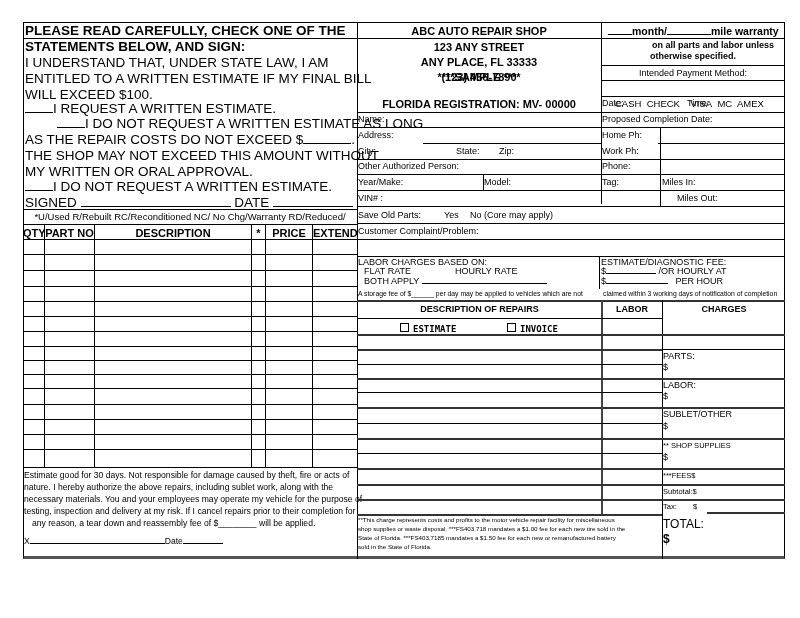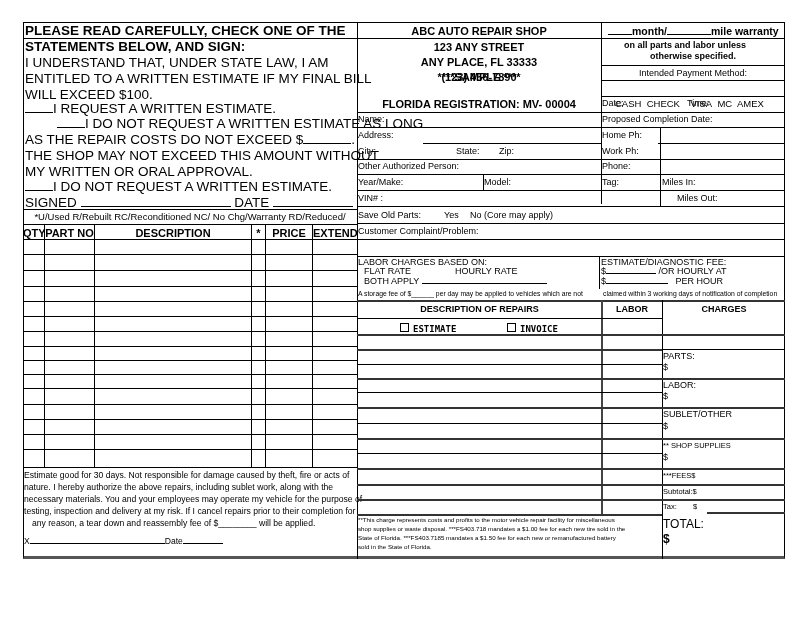--- a/index.html
+++ b/index.html
@@ -87,25 +87,25 @@
 </div>
 
 <div class="vl" style="left:357px;top:22px;height:537px;"></div>
 
 <div class="hl" style="left:357px;top:38px;width:428px;"></div>
 <div class="t hdr center" style="left:357px;top:26px;width:244px;">ABC AUTO REPAIR SHOP</div>
 <div class="t hdr center" style="left:357px;top:42px;width:244px;">123 ANY STREET</div>
 <div class="t hdr center" style="left:357px;top:57px;width:244px;">ANY PLACE, FL 33333</div>
 <div class="t hdr center" style="left:357px;top:72px;width:244px;">(123) 456-7890</div>
 <div class="t hdr center" style="left:357px;top:72px;width:244px;">****SAMPLE ****</div>
-<div class="t hdr center" style="left:357px;top:99px;width:244px;">FLORIDA REGISTRATION: MV- 00004</div>
+<div class="t hdr center" style="left:357px;top:99px;width:244px;">FLORIDA REGISTRATION: MV- 00000</div>
 
 <div class="vl" style="left:601px;top:22px;height:90px;"></div>
 <div class="t hdr" style="left:608px;top:26px;font-size:10.5px;"><span class="line" style="width:24px;"></span><span>month/</span><span class="line" style="width:44px;"></span><span>mile warranty</span></div>
-<div class="t center" style="left:601px;top:41px;width:168px;font-size:9px;font-weight:bold;">on all parts and labor unless</div>
+<div class="t center" style="left:601px;top:41px;width:168px;font-size:9px;font-weight:bold;padding-left:28px;">on all parts and labor unless</div>
 <div class="t center" style="left:601px;top:52px;width:184px;font-size:9px;font-weight:bold;">otherwise specified.</div>
 <div class="hl" style="left:601px;top:65px;width:184px;"></div>
 <div class="t center" style="left:601px;top:69px;width:184px;font-size:9px;">Intended Payment Method:</div>
 <div class="hl" style="left:601px;top:80px;width:184px;"></div>
 <div class="t" style="left:615px;top:84px;font-size:9.5px;margin-top:15px;">
   <span>CASH</span>&nbsp;
   <span>CHECK</span>&nbsp;&nbsp;&nbsp;
   <span>VISA</span>&nbsp;
   <span>MC</span>&nbsp;
   <span>AMEX</span>

